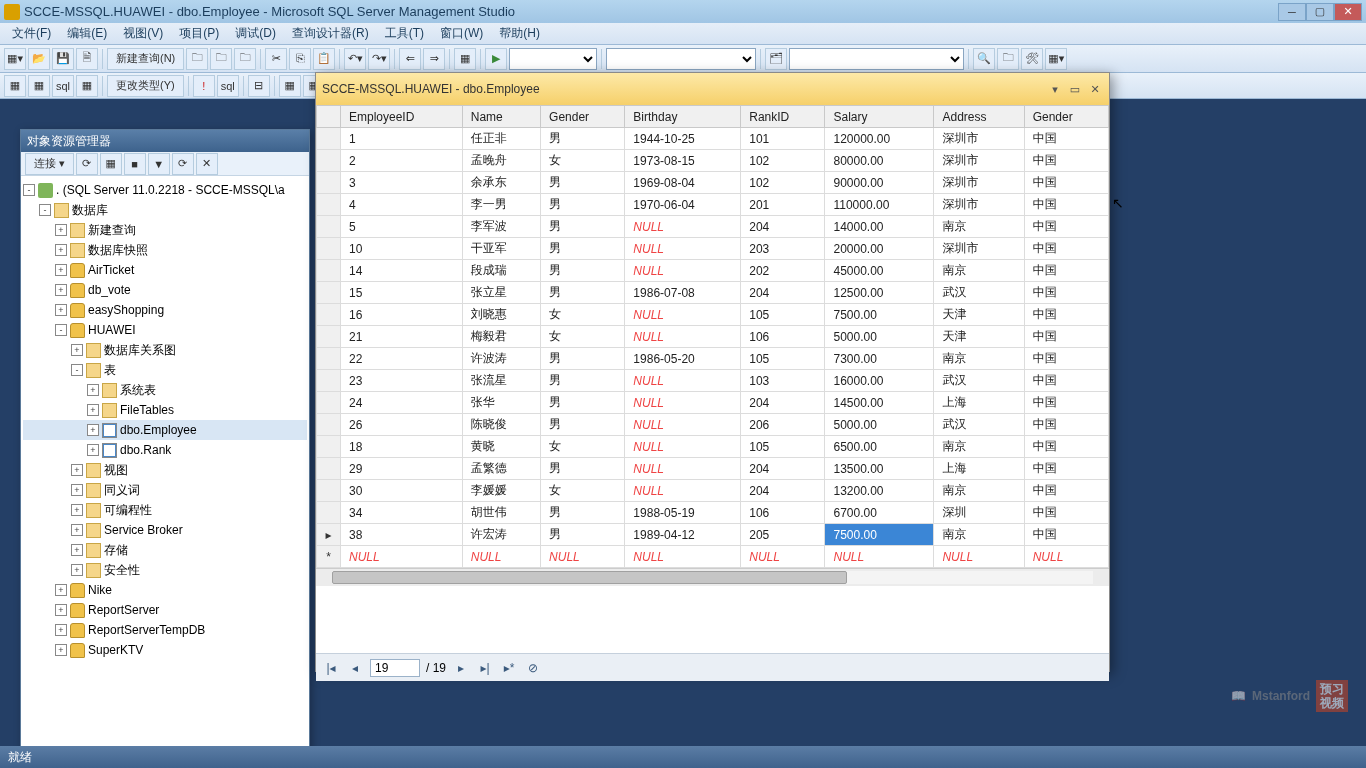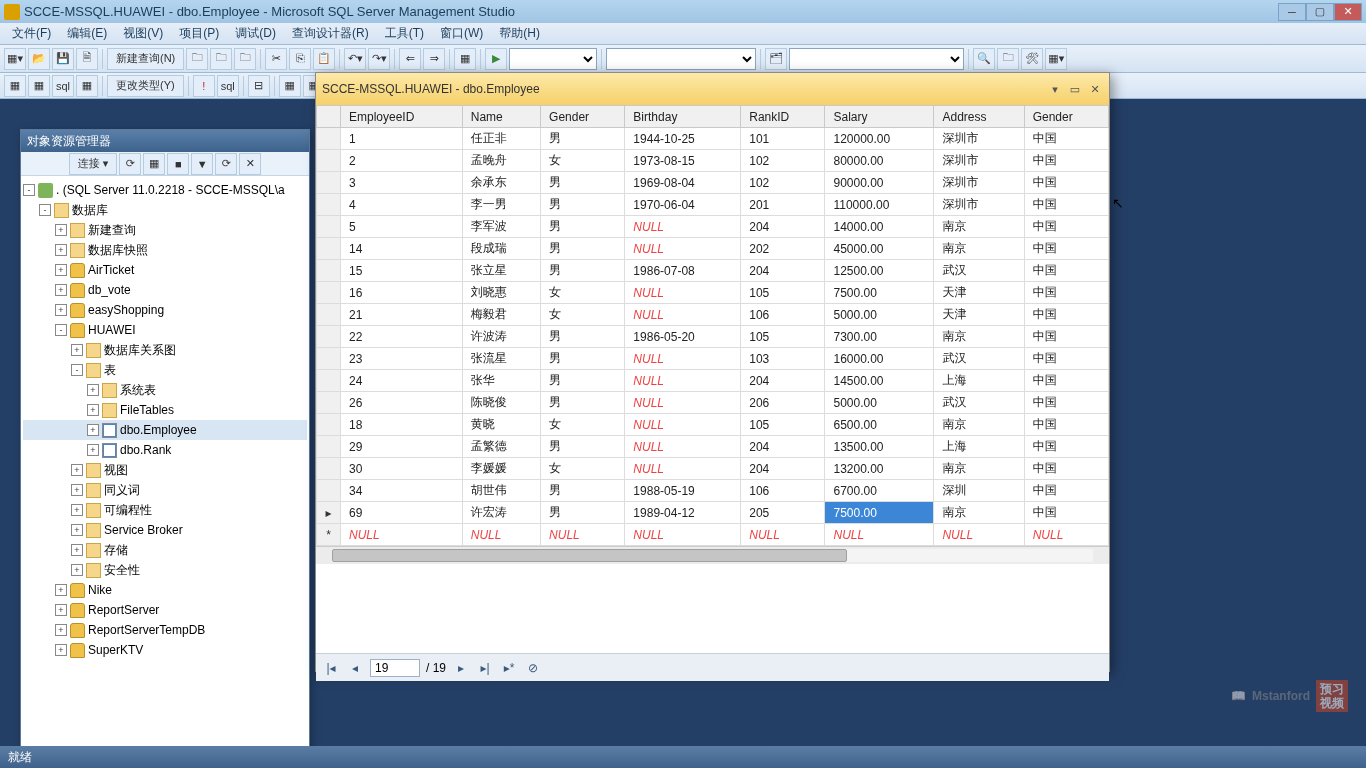--- a/index.html
+++ b/index.html
@@ -14,21 +14,21 @@
 .menu-item { padding:2px 8px; color:#1b3d5c; cursor:pointer; }
 .toolbar { height:28px; background:linear-gradient(#e9f1fa,#d5e3f3); display:flex; align-items:center; padding:0 4px; gap:2px; border-bottom:1px solid #9cb9d6; }
 .toolbar2 { height:26px; background:linear-gradient(#e9f1fa,#d5e3f3); display:flex; align-items:center; padding:0 4px; gap:2px; border-bottom:1px solid #9cb9d6; }
 .tbtn { min-width:22px; height:22px; background:#e4eefa; border:1px solid #b5ccdf; display:flex; align-items:center; justify-content:center; cursor:pointer; color:#333; font-size:11px; padding:0 2px; }
 .tbtn.txt { padding:0 8px; }
 .tsep { width:1px; height:20px; background:#b5ccdf; margin:0 2px; }
 .tcombo { height:22px; border:1px solid #8aa6c2; background:#fff; min-width:80px; }
 .content { position:relative; height:calc(768px - 23px - 22px - 28px - 26px - 22px); background:#243f66; }
 .obj-explorer { position:absolute; left:20px; top:30px; width:290px; height:654px; background:#fff; border:1px solid #5b7a9a; box-shadow:2px 2px 8px rgba(0,0,0,.3); }
 .oe-title { height:22px; background:linear-gradient(#5a7fa8,#3d628c); color:#fff; display:flex; align-items:center; padding:0 6px; font-size:12px; }
-.oe-toolbar { height:24px; background:#e9f1fa; display:flex; align-items:center; padding:0 4px; gap:2px; border-bottom:1px solid #c5d5e4;justify-content:center; }
+.oe-toolbar { height:24px; background:#e9f1fa; display:flex; align-items:center; padding:0 4px; gap:2px; border-bottom:1px solid #c5d5e4; }
 .oe-tree { padding:4px 2px; overflow:auto; height:calc(100% - 46px); }
 .tree-node { display:flex; align-items:center; height:20px; cursor:pointer; white-space:nowrap; }
 .tree-node.selected { background:#d8e6f4; }
 .expander { width:12px; height:12px; border:1px solid #888; display:flex; align-items:center; justify-content:center; font-size:9px; color:#444; margin-right:3px; background:#fff; }
 .ticon { width:15px; height:15px; margin-right:3px; display:inline-block; }
 .ticon.folder { background:#f5d68a; border:1px solid #c9a646; }
 .ticon.db { background:#f0c24a; border-radius:3px 3px 1px 1px; border:1px solid #b8902c; }
 .ticon.table { background:#fff; border:1px solid #888; box-shadow:inset 0 0 0 1px #4b88c7; }
 .ticon.server { background:#7fb55a; border-radius:2px; }
 .indent { display:inline-block; }
@@ -372,20 +372,31 @@
               <td>李军波</td>
               <td>男</td>
               <td class="null">NULL</td>
               <td>204</td>
               <td>14000.00</td>
               <td>南京</td>
               <td>中国</td>
             </tr>
             <tr>
               <td class="rowhdr"></td>
+              <td>10</td>
+              <td>干亚军</td>
+              <td>男</td>
+              <td class="null">NULL</td>
+              <td>203</td>
+              <td>20000.00</td>
+              <td>深圳市</td>
+              <td>中国</td>
+            </tr>
+            <tr>
+              <td class="rowhdr"></td>
               <td>14</td>
               <td>段成瑞</td>
               <td>男</td>
               <td class="null">NULL</td>
               <td>202</td>
               <td>45000.00</td>
               <td>南京</td>
               <td>中国</td>
             </tr>
             <tr>
@@ -504,21 +515,21 @@
               <td>胡世伟</td>
               <td>男</td>
               <td>1988-05-19</td>
               <td>106</td>
               <td>6700.00</td>
               <td>深圳</td>
               <td>中国</td>
             </tr>
             <tr class="cur">
               <td class="rowhdr"></td>
-              <td>69</td>
+              <td>38</td>
               <td>许宏涛</td>
               <td>男</td>
               <td>1989-04-12</td>
               <td>205</td>
               <td class="sel">7500.00</td>
               <td>南京</td>
               <td>中国</td>
             </tr>
             <tr class="newrow">
               <td class="rowhdr"></td>

